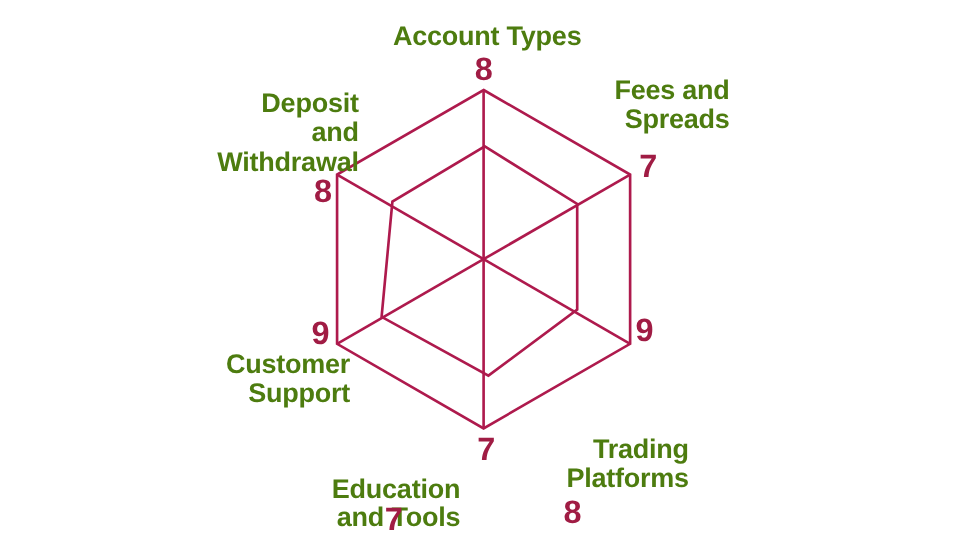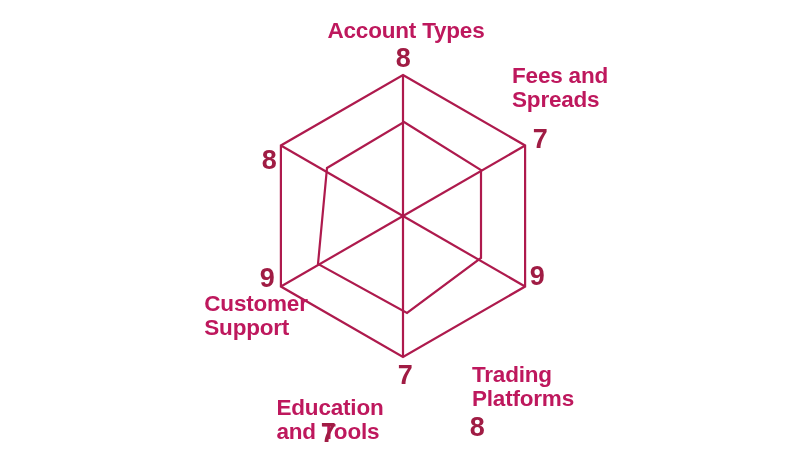--- a/index.html
+++ b/index.html
@@ -16,27 +16,27 @@
     font-family: "Liberation Sans", "DejaVu Sans", sans-serif;
   }
   .radar-svg {
     position: absolute;
     left: 0;
     top: 0;
   }
   .axis-label {
     position: absolute;
     transform: translate(-50%, -50%);
-    text-align: left;
+    text-align: right;
     white-space: pre-line;
     font-size: 22.5px;
     font-weight: 600;
     line-height: 1.08;
     letter-spacing: -0.2px;
-    color: #be185d;
+    color: #4d7c0f;
   }
   .axis-value {
     position: absolute;
     transform: translate(-50%, -50%);
     text-align: center;
     font-size: 27px;
     font-weight: 700;
     letter-spacing: -0.3px;
     color: #A01C44;
   }
@@ -45,21 +45,21 @@
   .pos-account-types-value      { left: 403px; top: 58px;  }
   .pos-fees-spreads-label       { left: 560px; top: 88px; }
   .pos-fees-spreads-value       { left: 540px; top: 139px; }
   .pos-regulation-label         { left: 575px; top: 301px; }
   .pos-regulation-value         { left: 537px; top: 276px; }
   .pos-trading-platforms-label  { left: 479px; top: 387px; margin-left: 44px; }
   .pos-trading-platforms-value  { left: 477px; top: 427px; }
   .pos-bottom-vertex-value      { left: 405px; top: 375px; }
   .pos-education-tools-label    { left: 330px; top: 400px; margin-top: 20px; }
   .pos-education-tools-value    { left: 328px; top: 433px; }
-  .pos-customer-support-label   { left: 240px; top: 316px; margin-left: 16px; }
+  .pos-customer-support-label   { left: 240px; top: 316px; }
   .pos-customer-support-value   { left: 267px; top: 278px; }
   .pos-deposit-withdrawal-label { left: 240px; top: 111px; }
   .pos-deposit-withdrawal-value { left: 269px; top: 160px; }
 </style>
 </head>
 <body>
 
 <div class="stage">
 
   <svg class="radar-svg" id="radar-svg" width="800" height="450">
@@ -91,15 +91,18 @@
   <div class="axis-value pos-bottom-vertex-value">7</div>
 
   <div class="axis-label pos-education-tools-label">Education
 and Tools</div>
   <div class="axis-value pos-education-tools-value">7</div>
 
   <div class="axis-label pos-customer-support-label">Customer
 Support</div>
   <div class="axis-value pos-customer-support-value">9</div>
 
+  <div class="axis-label pos-deposit-withdrawal-label">Deposit
+and
+Withdrawal</div>
   <div class="axis-value pos-deposit-withdrawal-value">8</div>
 
 </div>
 
 </body></html>

